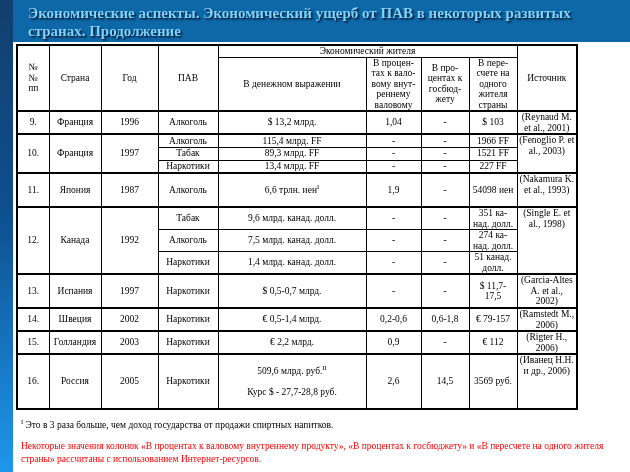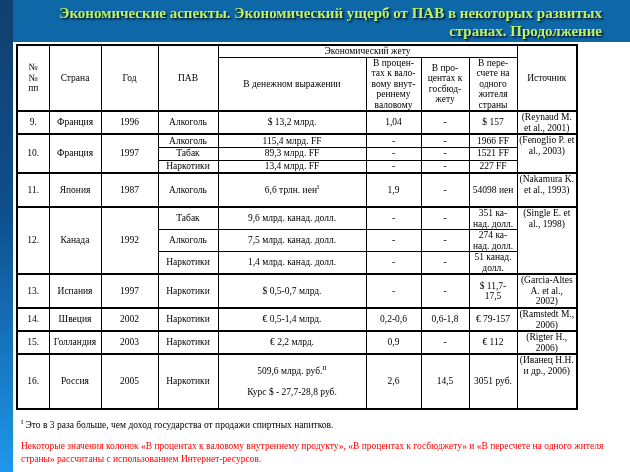--- a/index.html
+++ b/index.html
@@ -6,22 +6,22 @@
   .slide {
     position:relative; width:630px; height:472px; overflow:hidden;
     background:#ffffff;
     font-family:"Liberation Serif","DejaVu Serif",serif;
   }
   .titlebar {
     position:absolute; top:0; left:0; width:630px; height:42px;
     background:#0E68A8;
   }
   .titlebar .ttext {
-    color:#bef264; font-weight:bold; font-size:15px; line-height:18px;
-    text-align:right; padding:4px 28px 0 28px;
+    color:#7dd3fc; font-weight:bold; font-size:15px; line-height:18px;
+    text-align:left; padding:4px 28px 0 28px;
     text-shadow:1px 1px 0 #032a52, 2px 2px 2px rgba(0,0,0,0.55);
   }
   .stripe {
     position:absolute; left:0; top:0; bottom:0; width:13px; z-index:3;
     background:linear-gradient(180deg,#123F6E 0%,#0E4F8E 45%,#1E97EC 100%);
   }
   .content {
     position:absolute; left:13px; top:42px; right:0; bottom:0; background:#ffffff;
   }
   table.main {
@@ -79,21 +79,21 @@
       </colgroup>
 
       <tbody>
           <tr class="rh-hdr1">
         <td rowspan="2">№
 №
 пп</td>
         <td rowspan="2">Страна</td>
         <td rowspan="2">Год</td>
         <td rowspan="2">ПАВ</td>
-        <td colspan="4">Экономический жету</td>
+        <td colspan="4">Экономический жителя</td>
         <td rowspan="2">Источник</td>
       </tr>
       <tr class="rh-hdr2">
         <td>В денежном выражении</td>
         <td>В процен-
 тах к вало-
 вому внут-
 реннему
 валовому</td>
         <td>В про-
@@ -108,21 +108,21 @@
       </tr>
 
       <tr class="gs rh-a">
         <td>9.</td>
         <td>Франция</td>
         <td>1996</td>
         <td>Алкоголь</td>
         <td>$ 13,2 млрд.</td>
         <td>1,04</td>
         <td>-</td>
-        <td>$ 157</td>
+        <td>$ 103</td>
         <td class="src">(Reynaud M. et al., 2001)</td>
       </tr>
 
       <tr class="gs rh-b">
         <td rowspan="3">10.</td>
         <td rowspan="3">Франция</td>
         <td rowspan="3">1997</td>
         <td>Алкоголь</td>
         <td>115,4 млрд. FF</td>
         <td>-</td>
@@ -227,21 +227,21 @@
         <td>16.</td>
         <td>Россия</td>
         <td>2005</td>
         <td>Наркотики</td>
         <td>
           <div><span>509,6 млрд. руб.</span><sup class="fnmark">II</sup></div>
           <div>Курс $ - 27,7-28,8 руб.</div>
         </td>
         <td>2,6</td>
         <td>14,5</td>
-        <td>3051 руб.</td>
+        <td>3569 руб.</td>
         <td class="src">(Иванец Н.Н. и др., 2006)</td>
       </tr>
     </tbody>
       </table>
 
     <div class="notes">
       <div><sup class="fnmark">I</sup><span> Это в 3 раза больше, чем доход государства от продажи спиртных напитков.</span></div>
     </div>
 
     <div class="rednote">Некоторые значения колонок «В процентах к валовому внутреннему продукту», «В процентах к госбюджету» и «В пересчете на одного жителя страны» рассчитаны с использованием Интернет-ресурсов.</div>

